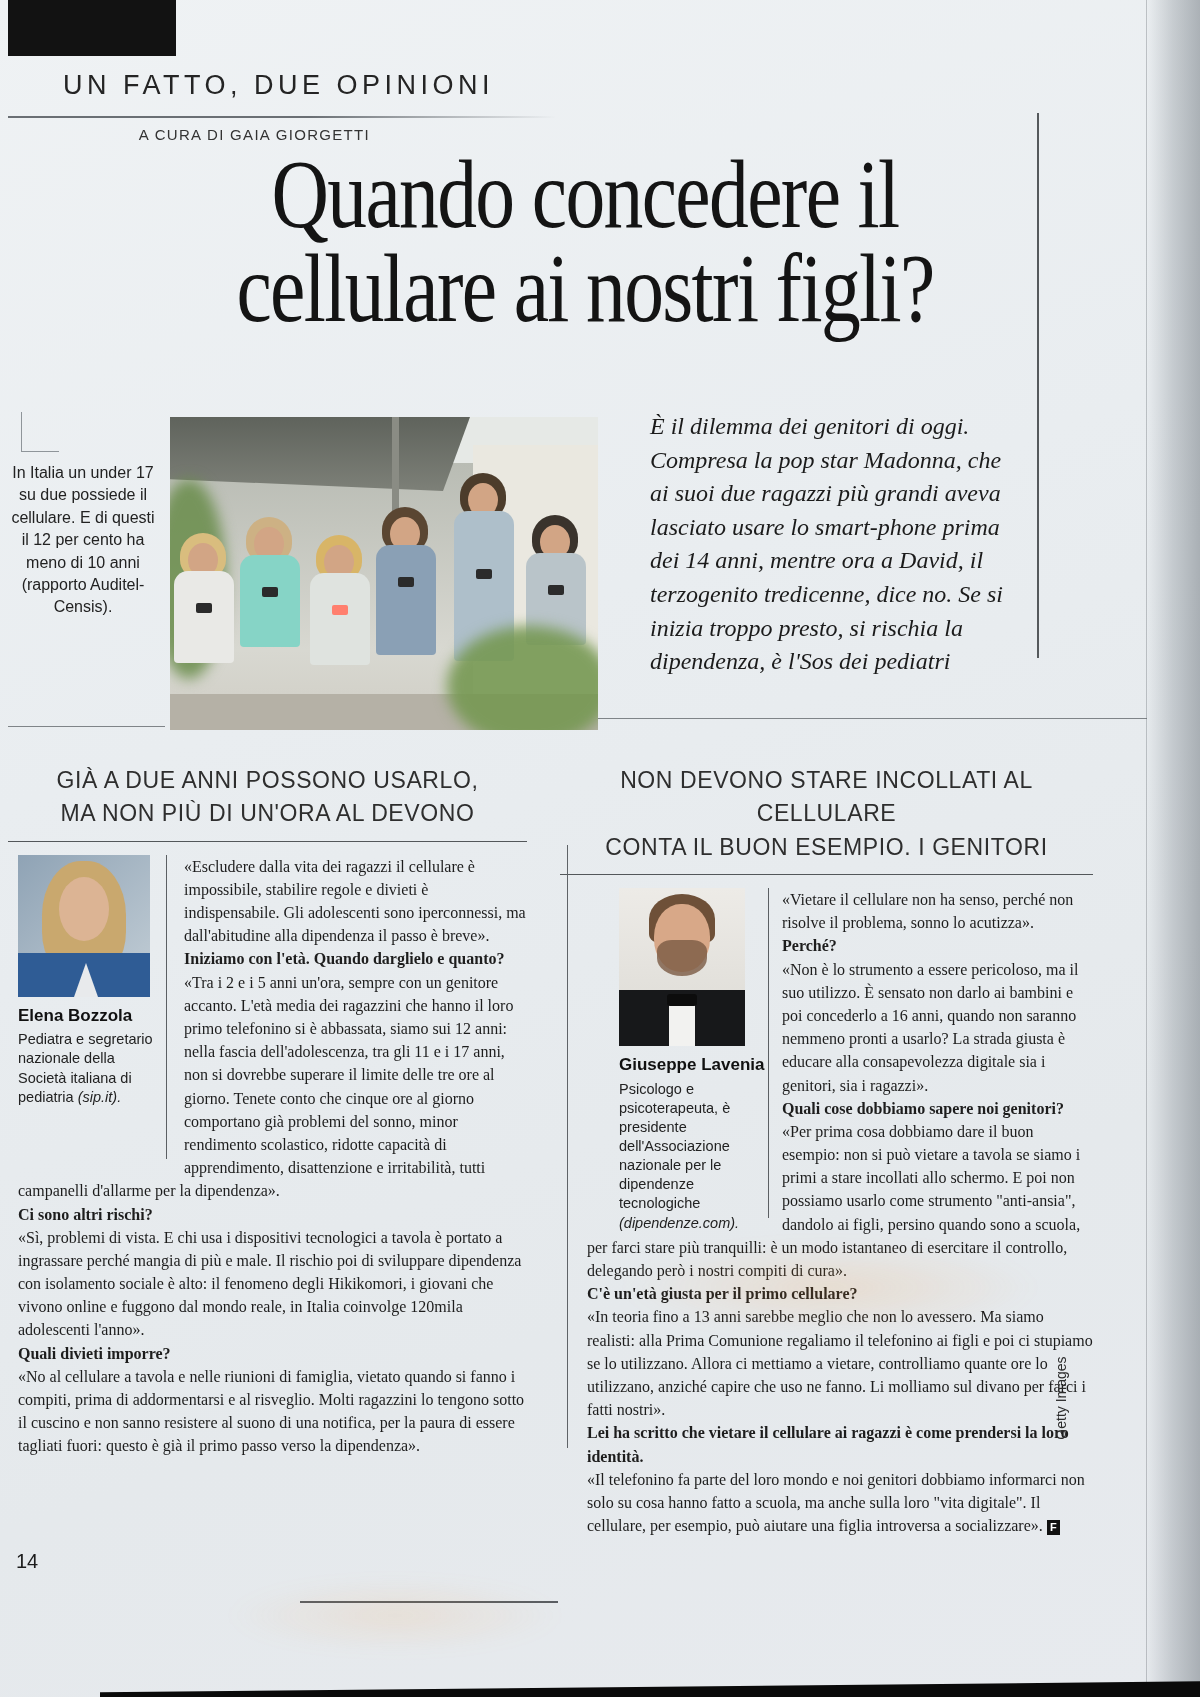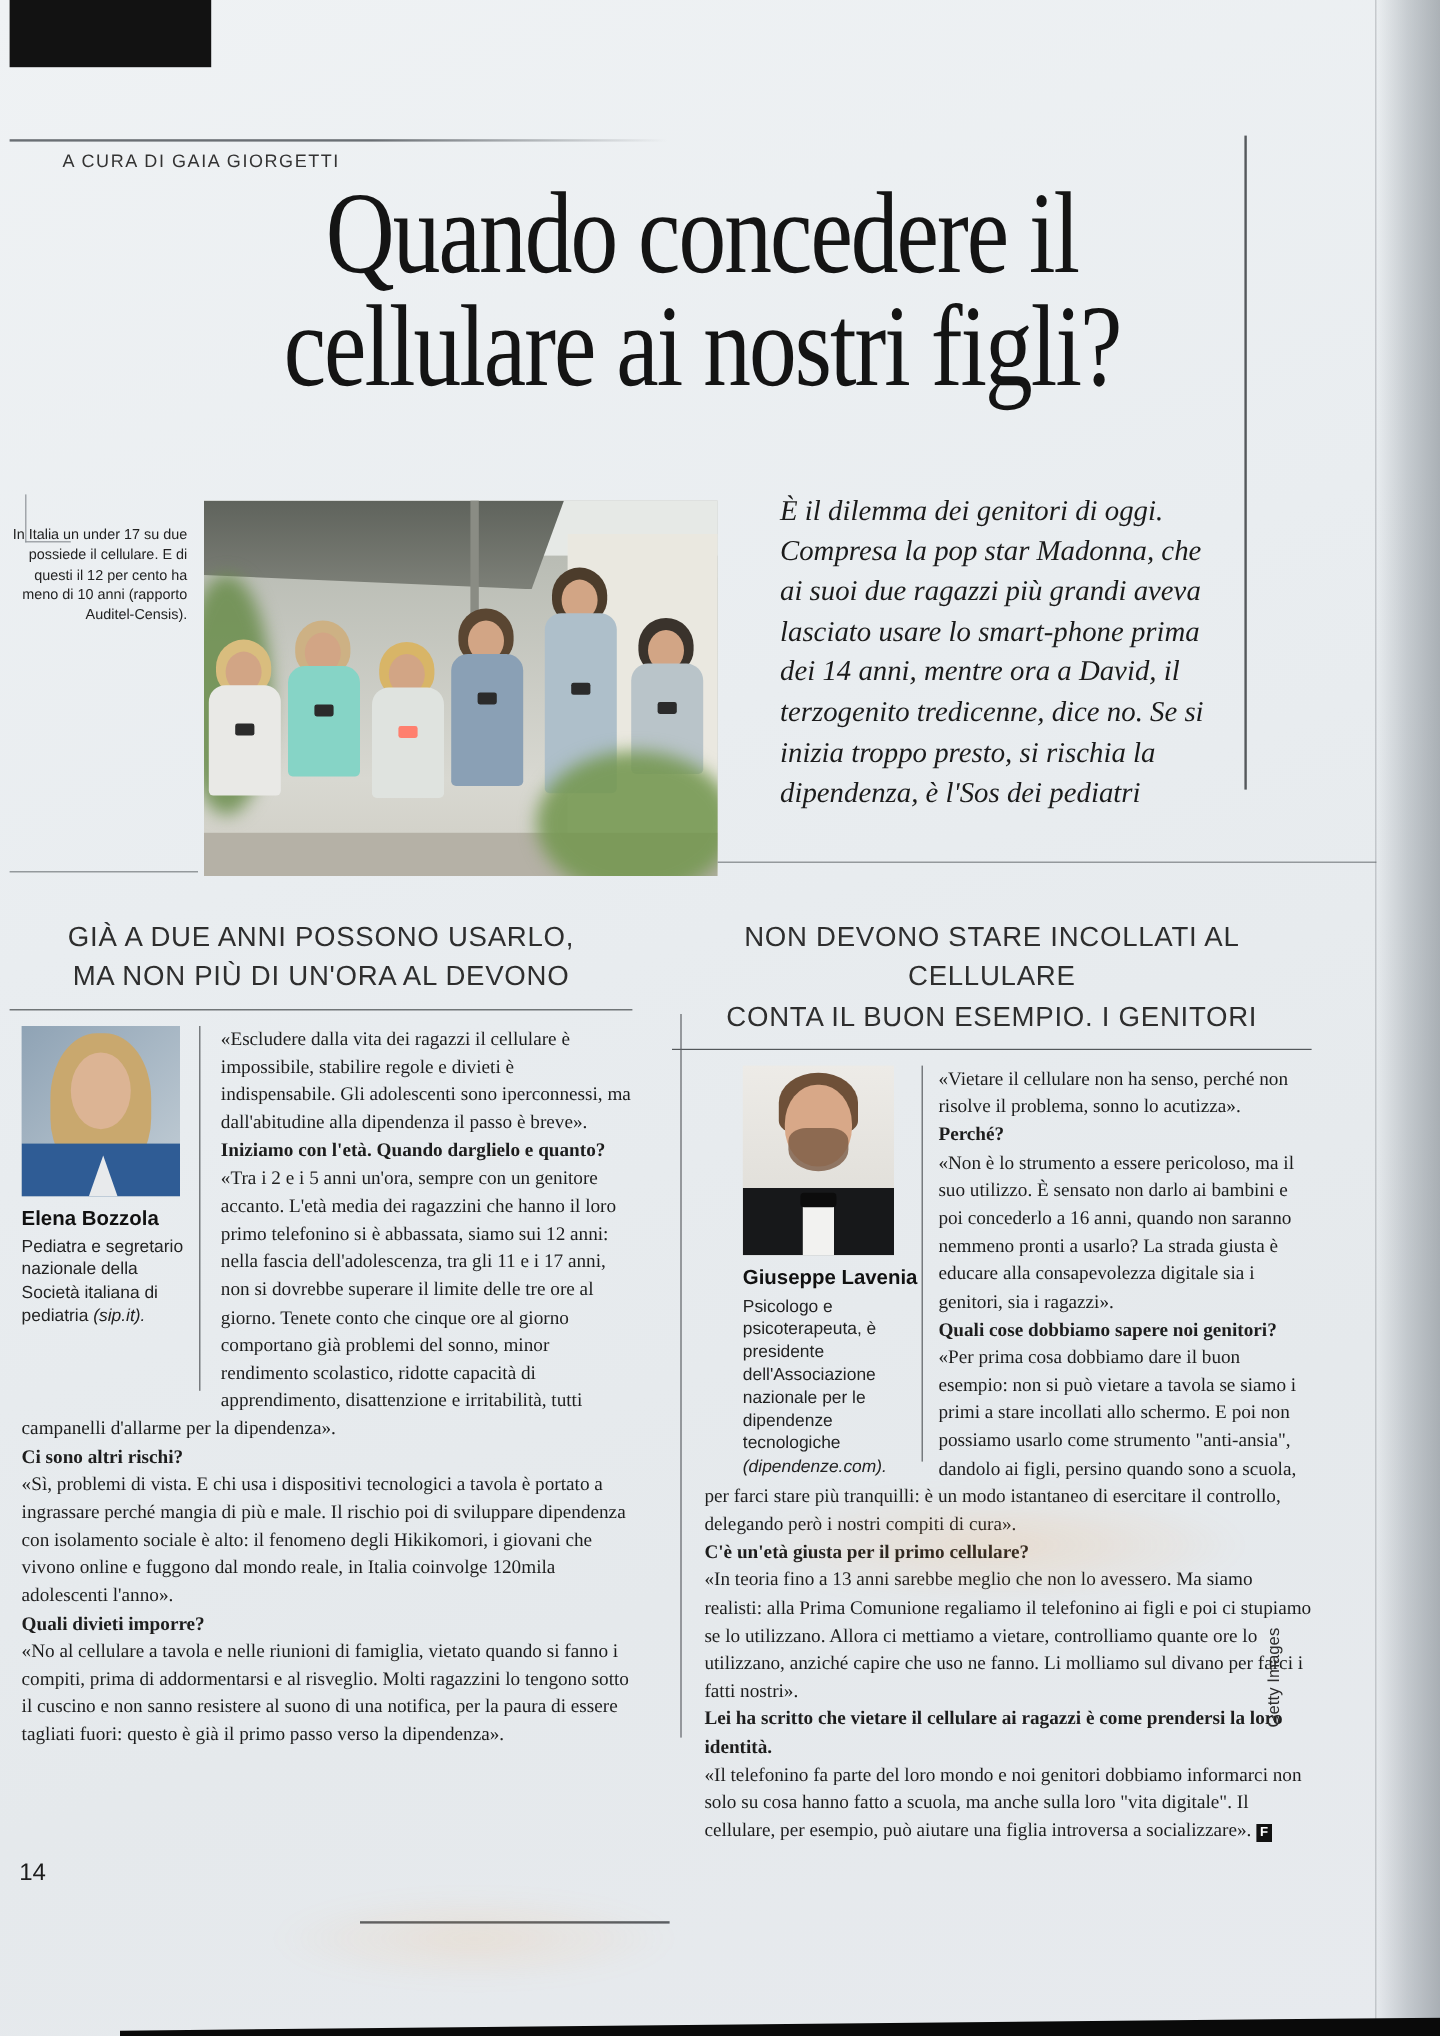--- a/index.html
+++ b/index.html
@@ -4,21 +4,21 @@
 <style>
   html,body{margin:0;padding:0;background:#9aa0a6;}
   .page{position:relative;width:1200px;height:1697px;margin:0 auto;overflow:hidden;
         background:linear-gradient(160deg,#eff2f4 0%,#e9edf0 38%,#e5e9ec 72%,#e7eaee 100%);
         font-family:"Liberation Sans",sans-serif;color:#1f1f1f;}
   
   .black-bar-top{position:absolute;left:8px;top:0;width:168px;height:56px;background:#121212;}
   .kicker{position:absolute;left:63px;top:70px;font-size:27px;letter-spacing:4.5px;color:#242424;font-weight:400;}
   .kicker-rule{position:absolute;left:8px;top:116px;width:548px;height:2px;
         background:linear-gradient(to right,#6a6f74 55%,rgba(106,111,116,0));}
-  .byline{position:absolute;left:52px;top:126px;width:300px;text-align:left;font-size:15px;letter-spacing:1.3px;color:#333;}
+  .byline{position:absolute;left:70px;top:126px;width:300px;text-align:right;font-size:15px;letter-spacing:1.3px;color:#333;}
   .title{position:absolute;left:40px;top:148px;width:1090px;margin:0;text-align:center;
         font-family:"Liberation Serif",serif;font-weight:500;font-size:97px;line-height:.97;
         letter-spacing:-2px;color:#141414;transform:scaleX(.82);transform-origin:center top;}
   .title span{display:block;}
   .corner-tick-v{position:absolute;left:21px;top:412px;width:1px;height:40px;background:#8f959a;}
   .corner-tick-h{position:absolute;left:21px;top:451px;width:38px;height:1px;background:#8f959a;}
   
   .photo-main{position:absolute;left:170px;top:417px;width:428px;height:313px;margin:0;overflow:hidden;background:#cfd2cd;}
   .ph{position:absolute;}
   .ph-sky{top:0;left:0;right:0;height:64px;background:#e6e9e6;}
@@ -31,22 +31,22 @@
   .ph-green{border-radius:50%;filter:blur(7px);}
   .ph-green-left{left:-18px;top:62px;width:74px;height:200px;background:rgba(104,140,74,.85);}
   .ph-green-br{right:-14px;bottom:-16px;width:165px;height:120px;background:rgba(118,152,82,.9);}
   .kid{position:absolute;}
   .kid .hair,.kid .head,.kid .body,.kid .phone{position:absolute;}
   .kid .head{width:30px;height:34px;border-radius:50%;background:#d2a585;left:8px;top:10px;}
   .kid .hair{width:46px;height:46px;border-radius:50% 50% 42% 42%;top:0;left:0;}
   .kid .body{top:38px;left:-6px;width:60px;height:92px;border-radius:14px 14px 4px 4px;}
   .kid .phone{width:16px;height:10px;background:#2b2b2b;top:70px;left:16px;border-radius:2px;}
   
-  .photo-caption{position:absolute;left:10px;top:437px;width:146px;text-align:right;
-        font-size:12px;line-height:1.4;color:#222;}
+  .photo-caption{position:absolute;left:10px;top:462px;width:146px;text-align:center;
+        font-size:16px;line-height:1.4;color:#222;}
   .standfirst{position:absolute;left:650px;top:396px;width:368px;
         font-family:"Liberation Serif",serif;font-style:italic;font-size:24px;line-height:1.40;color:#1b1b1b;margin-top:14px;}
   .rule-vert-right{position:absolute;left:1037px;top:113px;width:2px;height:545px;background:#55595c;}
   .rule-above-left{position:absolute;left:8px;top:726px;width:157px;height:1px;background:#7f8488;}
   .rule-above-right{position:absolute;left:598px;top:718px;width:549px;height:1px;background:#7f8488;}
   
   .col{position:absolute;top:764px;}
   .col-left{left:8px;width:519px;}
   .col-right{left:560px;width:533px;}
   .col-heading{margin:0;text-align:center;font-size:23px;font-weight:400;letter-spacing:.6px;
@@ -93,20 +93,21 @@
   .scan-edge-line{position:absolute;left:1146px;top:0;height:100%;width:1px;background:rgba(100,106,112,.35);}
   .scan-bar-bottom{position:absolute;left:100px;right:0;bottom:0;height:17px;background:#0a0a0a;
         clip-path:polygon(0 72%,100% 8%,100% 100%,0 100%);}
 </style>
 </head>
 <body>
 
 <div class="page">
 
   <div class="black-bar-top"></div>
+  <div class="kicker">UN FATTO, DUE OPINIONI</div>
   <div class="kicker-rule"></div>
   <div class="byline">A CURA DI GAIA GIORGETTI</div>
 
   <h1 class="title">
     <span>Quando concedere il</span>
     <span>cellulare ai nostri figli?</span>
   </h1>
 
   <div class="corner-tick-v"></div>
   <div class="corner-tick-h"></div>

